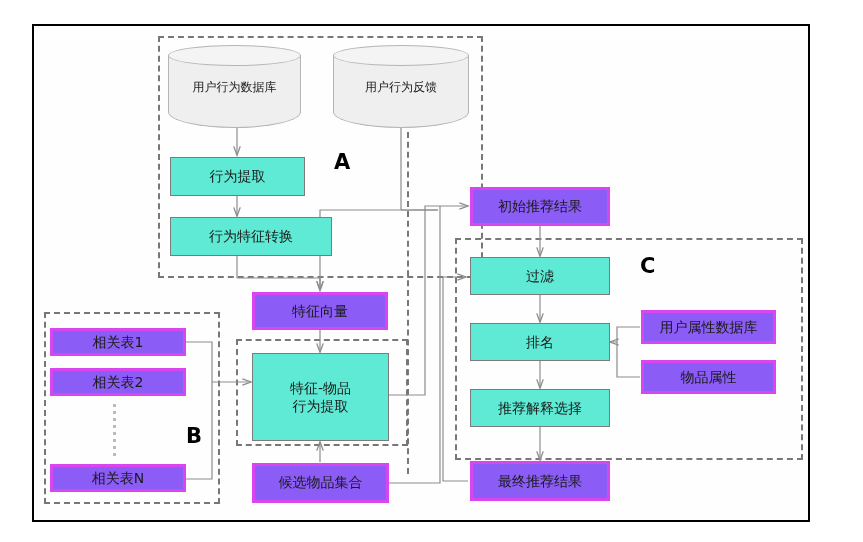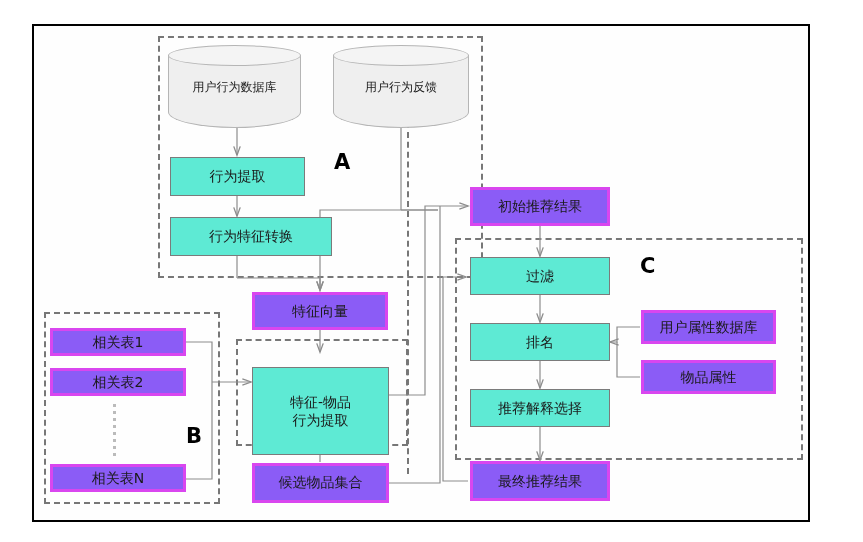--- a/index.html
+++ b/index.html
@@ -201,21 +201,21 @@
     <div class="cyl-top"></div>
     <div class="cyl-label">用户行为反馈</div>
   </div>
 
   <div class="node dark" style="left:170px; top:157px; width:135px; height:39px;">行为提取</div>
 
   <div class="node dark" style="left:170px; top:217px; width:162px; height:39px;">行为特征转换</div>
 
   <div class="node light" style="left:252px; top:292px; width:136px; height:38px;">特征向量</div>
 
-  <div class="node dark" style="left:252px; top:353px; width:137px; height:88px; flex-direction:column;margin-top:14px;">
+  <div class="node dark" style="left:252px; top:353px; width:137px; height:88px; flex-direction:column;">
     <span>特征-物品</span>
     <span>行为提取</span>
   </div>
 
   <div class="node light" style="left:252px; top:463px; width:137px; height:40px;font-family:Liberation Serif, serif;">候选物品集合</div>
 
   <div class="node light" style="left:50px; top:328px; width:136px; height:28px;">相关表1</div>
 
   <div class="node light" style="left:50px; top:368px; width:136px; height:28px;">相关表2</div>
 

